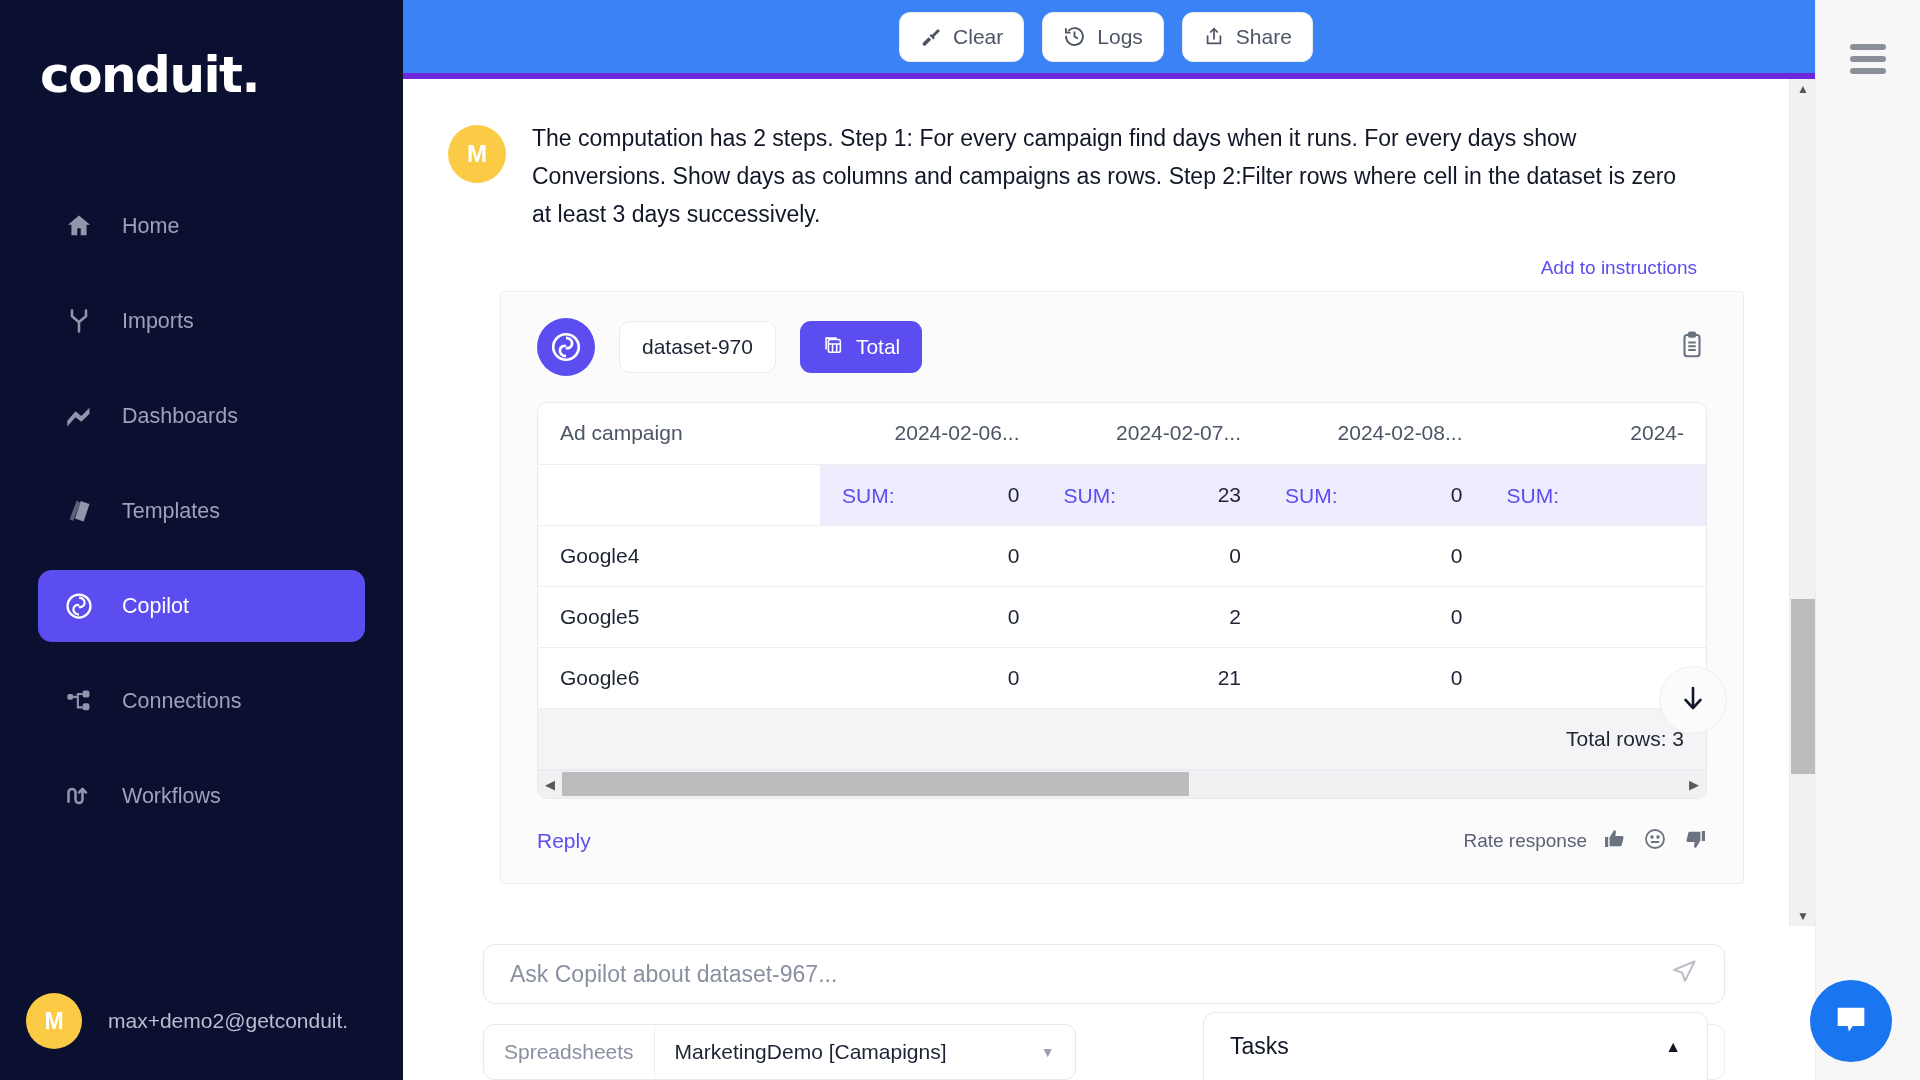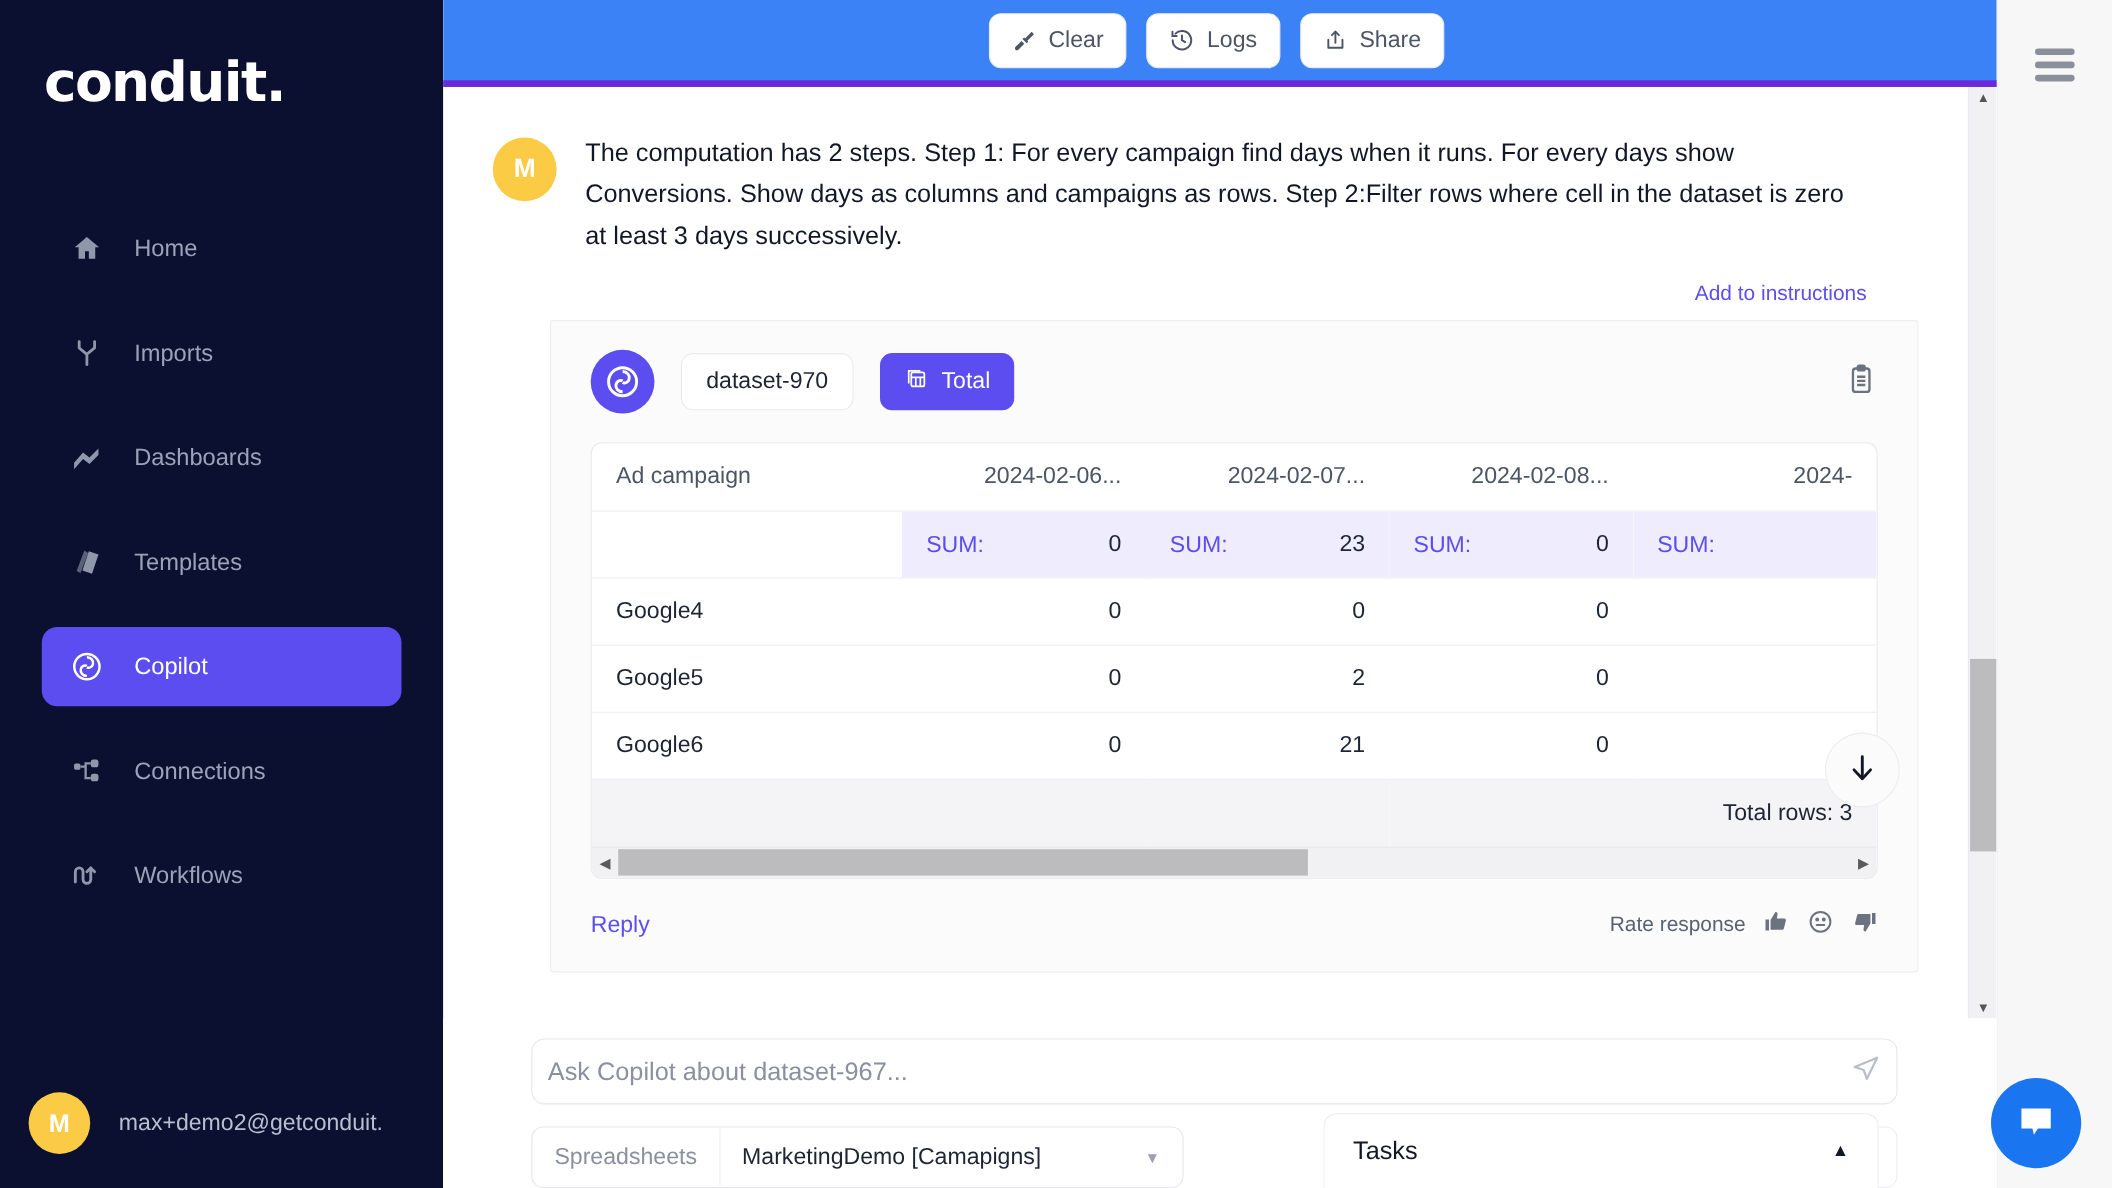--- a/index.html
+++ b/index.html
@@ -305,21 +305,21 @@
     background: #ffffff;
     position: relative;
   }
   .ask-box {
     margin: 18px 45px 0 35px;
     height: 60px;
     border: 1px solid #e7e7ec;
     border-radius: 12px;
     background: #ffffff;
     display: flex; align-items: center;
-    padding: 0 14px;
+    padding: 0 26px;
   }
   .ask-input {
     flex: 1 1 auto;
     border: none; outline: none;
     font-size: 23px;
     color: #1d2433;
     background: transparent;
     font-family: "Liberation Sans", sans-serif;
   }
   .ask-input::placeholder { color: #8a90a0; }

